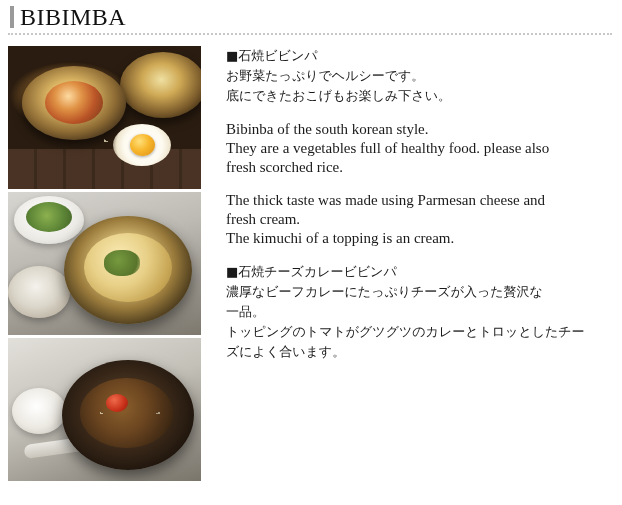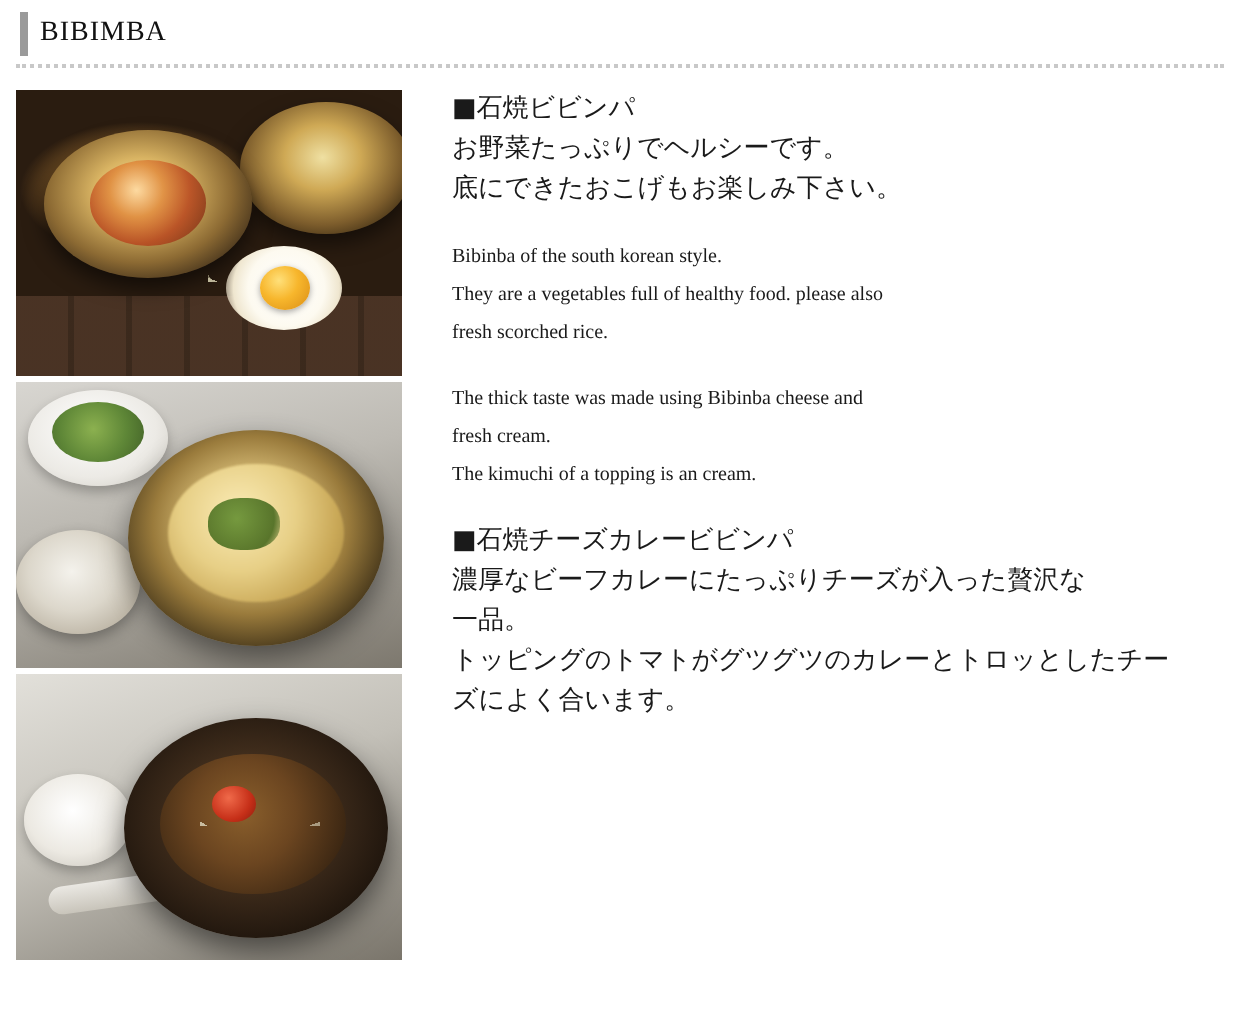--- a/index.html
+++ b/index.html
@@ -31,21 +31,21 @@
     position: absolute;
     left: 0;
     top: 2px;
     width: 4px;
     height: 20px;
     background: #8a8a8a;
     display: none;
   }
   .page-title {
     font-family: "Liberation Serif", serif;
-    font-size: 14px;
+    font-size: 24px;
     letter-spacing: 0.5px;
     color: #111111;
     line-height: 22px;
     padding-left: 6px;
     border-left: 4px solid #9a9a9a;
     display: inline-block;
   }
   .content {
     display: flex;
     align-items: flex-start;
@@ -260,21 +260,21 @@
   }
   .para:last-child { margin-bottom: 0; }
   .jp {
     font-family: "DejaVu Sans", "Liberation Sans", sans-serif;
     font-size: 13px;
     line-height: 20px;
     color: #1a1a1a;
   }
   .en {
     font-family: "Liberation Serif", serif;
-    font-size: 10px;
+    font-size: 15px;
     line-height: 19px;
     color: #1a1a1a;
   }
   .line { display: block; white-space: nowrap; }
   .en .line { white-space: normal; }
 </style>
 </head>
 <body>
 
 <div class="page">
@@ -321,21 +321,21 @@
         <span class="line">お野菜たっぷりでヘルシーです。</span>
         <span class="line">底にできたおこげもお楽しみ下さい。</span>
       </div>
       <div class="para en">
         <span class="line">Bibinba of the south korean style.</span>
         <span class="line">They are a vegetables full of healthy food. please also</span>
         <span class="line">fresh scorched rice.</span>
       </div>
 
       <div class="para en">
-        <span class="line">The thick taste was made using Bibinba cheese and</span>
+        <span class="line">The thick taste was made using Parmesan cheese and</span>
         <span class="line">fresh cream.</span>
         <span class="line">The kimuchi of a topping is an cream.</span>
       </div>
 
       <div class="para jp">
         <span class="line">■石焼チーズカレービビンパ</span>
         <span class="line">濃厚なビーフカレーにたっぷりチーズが入った贅沢な</span>
         <span class="line">一品。</span>
         <span class="line">トッピングのトマトがグツグツのカレーとトロッとしたチー</span>
         <span class="line">ズによく合います。</span>

